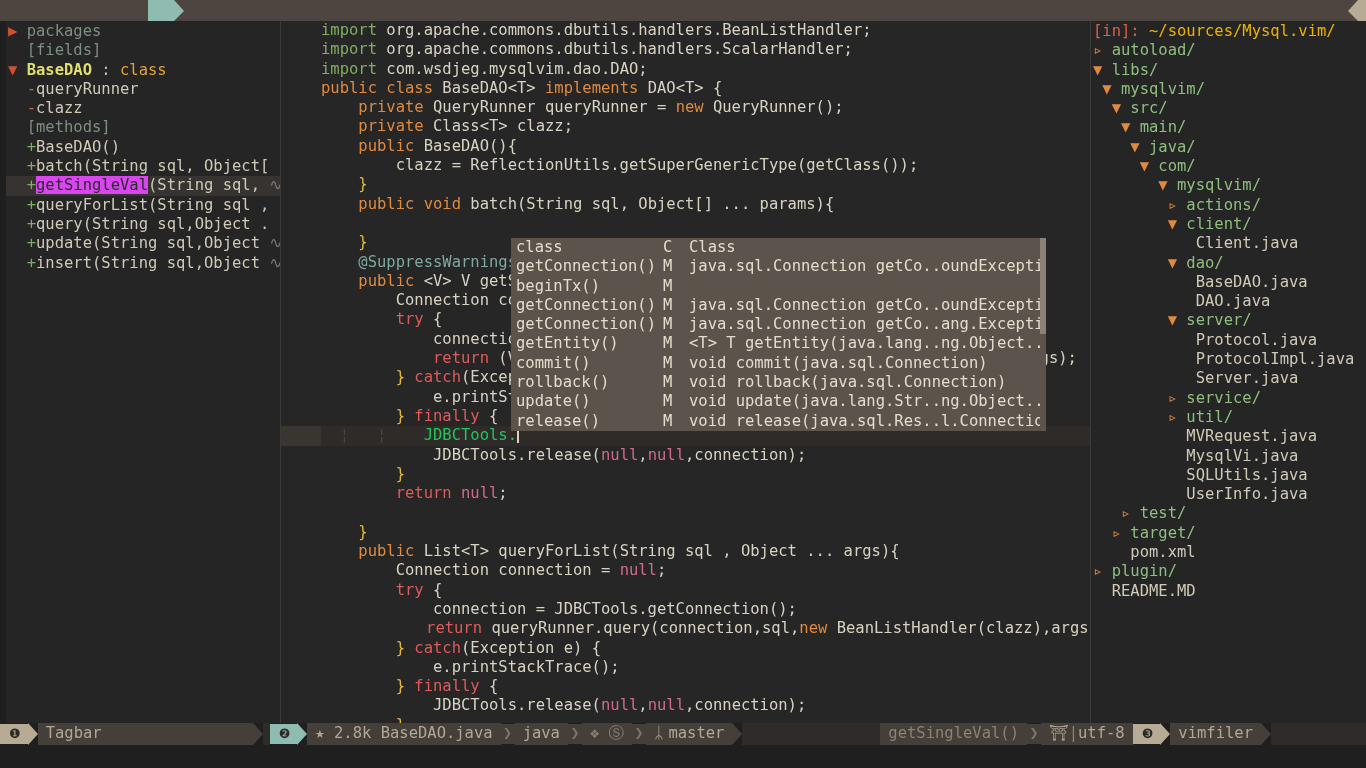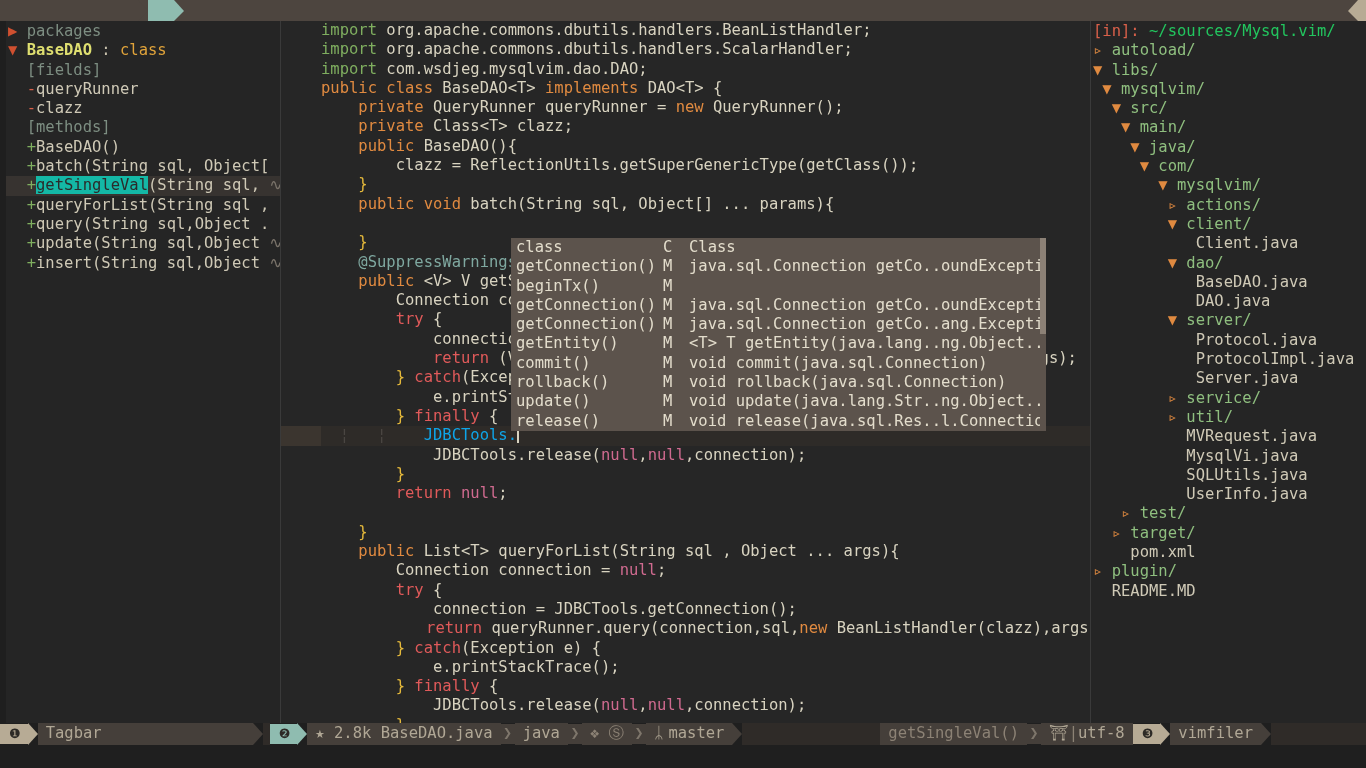--- a/index.html
+++ b/index.html
@@ -89,21 +89,21 @@
     font-weight: bold;
   }
   .ctext { flex: 1 1 auto; position: relative; }
   .cur-row { background: #2e2b28; }
   .k-kw      { color: #e08a40; }
   .k-str     { color: #bdb090; }
   .k-ann     { color: #7fa8a0; }
   .k-brace   { color: #e5b93b; }
   .k-ctrl    { color: #e05a5a; }
   .k-null    { color: #cf6a8f; }
-  .k-plain   { color: #0ea5e9; }
+  .k-plain   { color: #22c55e; }
   .k-import  { color: #7fae5f; }
   .k-guide   { color: #4a4642; }
   .cursorblock {
     display: inline-block; width: 2px; height: 17px; background: #d8d3c0;
     vertical-align: -3px;
   }
   .ed-vsplit {
     position: absolute; right: 0; top: 0; width: 1px; height: 100%;
     background: #3a3a3a;
   }
@@ -126,21 +126,21 @@
     background: #8c8176;
   }
 
   
   .vimfiler {
     width: 281px; background: #252525; position: relative; overflow: hidden;
     padding-top: 1px;
   }
   .vfline { height: 19.3px; white-space: pre; padding-left: 2px; }
   .vf-in { color: #d9604a; }
-  .vf-path { color: #22c55e; }
+  .vf-path { color: #eab308; }
   .vf-arrow { color: #e08a40; }
   .vf-dir { color: #8fbf7f; }
   .vf-file { color: #cfc9b6; text-align: center; }
 
   
   .statusline {
     position: absolute; bottom: 23px; left: 0; width: 1366px; height: 22px;
     display: flex; align-items: stretch; font-size: 15.5px; white-space: nowrap;
   }
   .sl-seg { display: flex; align-items: center; height: 22px; }
@@ -212,28 +212,28 @@
       <div class="buffers-wrap">
         <div class="sep-l"></div>
         <div class="buffers"></div>
       </div>
     </div>
 
   <div class="main">
 
     <div class="tagbar" id="tagbar">
         <div class="tagline"><span class="t-arrow-closed">▶</span> <span class="t-section">packages</span></div>
+        <div class="tagline">  <span class="t-section">[fields]</span></div>
         <div class="tagline"><span class="t-arrow-open">▼</span> <span class="t-cls">BaseDAO</span><span class="t-colon"> : </span><span class="t-kw">class</span></div>
-        <div class="tagline">  <span class="t-section">[fields]</span></div>
         <div class="tagline">  <span class="t-minus">-</span><span class="t-name">queryRunner</span></div>
         <div class="tagline">  <span class="t-minus">-</span><span class="t-name">clazz</span></div>
         <div class="tagline">  <span class="t-section">[methods]</span></div>
         <div class="tagline">  <span class="t-plus">+</span><span class="t-name">BaseDAO()</span></div>
         <div class="tagline">  <span class="t-plus">+</span><span class="t-name">batch(String sql, Object[</span> <span class="t-overflow">∿</span></div>
-        <div class="tagline cursor">  <span class="t-plus">+</span><span style="background:#14b8a6;color:#2b2b2b">getSingleVal</span><span class="t-name">(String sql,</span> <span class="t-overflow">∿</span></div>
+        <div class="tagline cursor">  <span class="t-plus">+</span><span style="background:#d946ef;color:#2b2b2b">getSingleVal</span><span class="t-name">(String sql,</span> <span class="t-overflow">∿</span></div>
         <div class="tagline">  <span class="t-plus">+</span><span class="t-name">queryForList(String sql ,</span> <span class="t-overflow">∿</span></div>
         <div class="tagline">  <span class="t-plus">+</span><span class="t-name">query(String sql,Object .</span> <span class="t-overflow">∿</span></div>
         <div class="tagline">  <span class="t-plus">+</span><span class="t-name">update(String sql,Object</span> <span class="t-overflow">∿</span></div>
         <div class="tagline">  <span class="t-plus">+</span><span class="t-name">insert(String sql,Object</span> <span class="t-overflow">∿</span></div>
       <div class="tag-vsplit"></div>
     </div>
 
     <div class="editor" id="editor">
         <div class="codeline"><span class="lnum"></span><span class="ctext"><span class="k-import">import</span> org.apache.commons.dbutils.handlers.BeanListHandler;</span></div>
         <div class="codeline"><span class="lnum"></span><span class="ctext"><span class="k-import">import</span> org.apache.commons.dbutils.handlers.ScalarHandler;</span></div>

